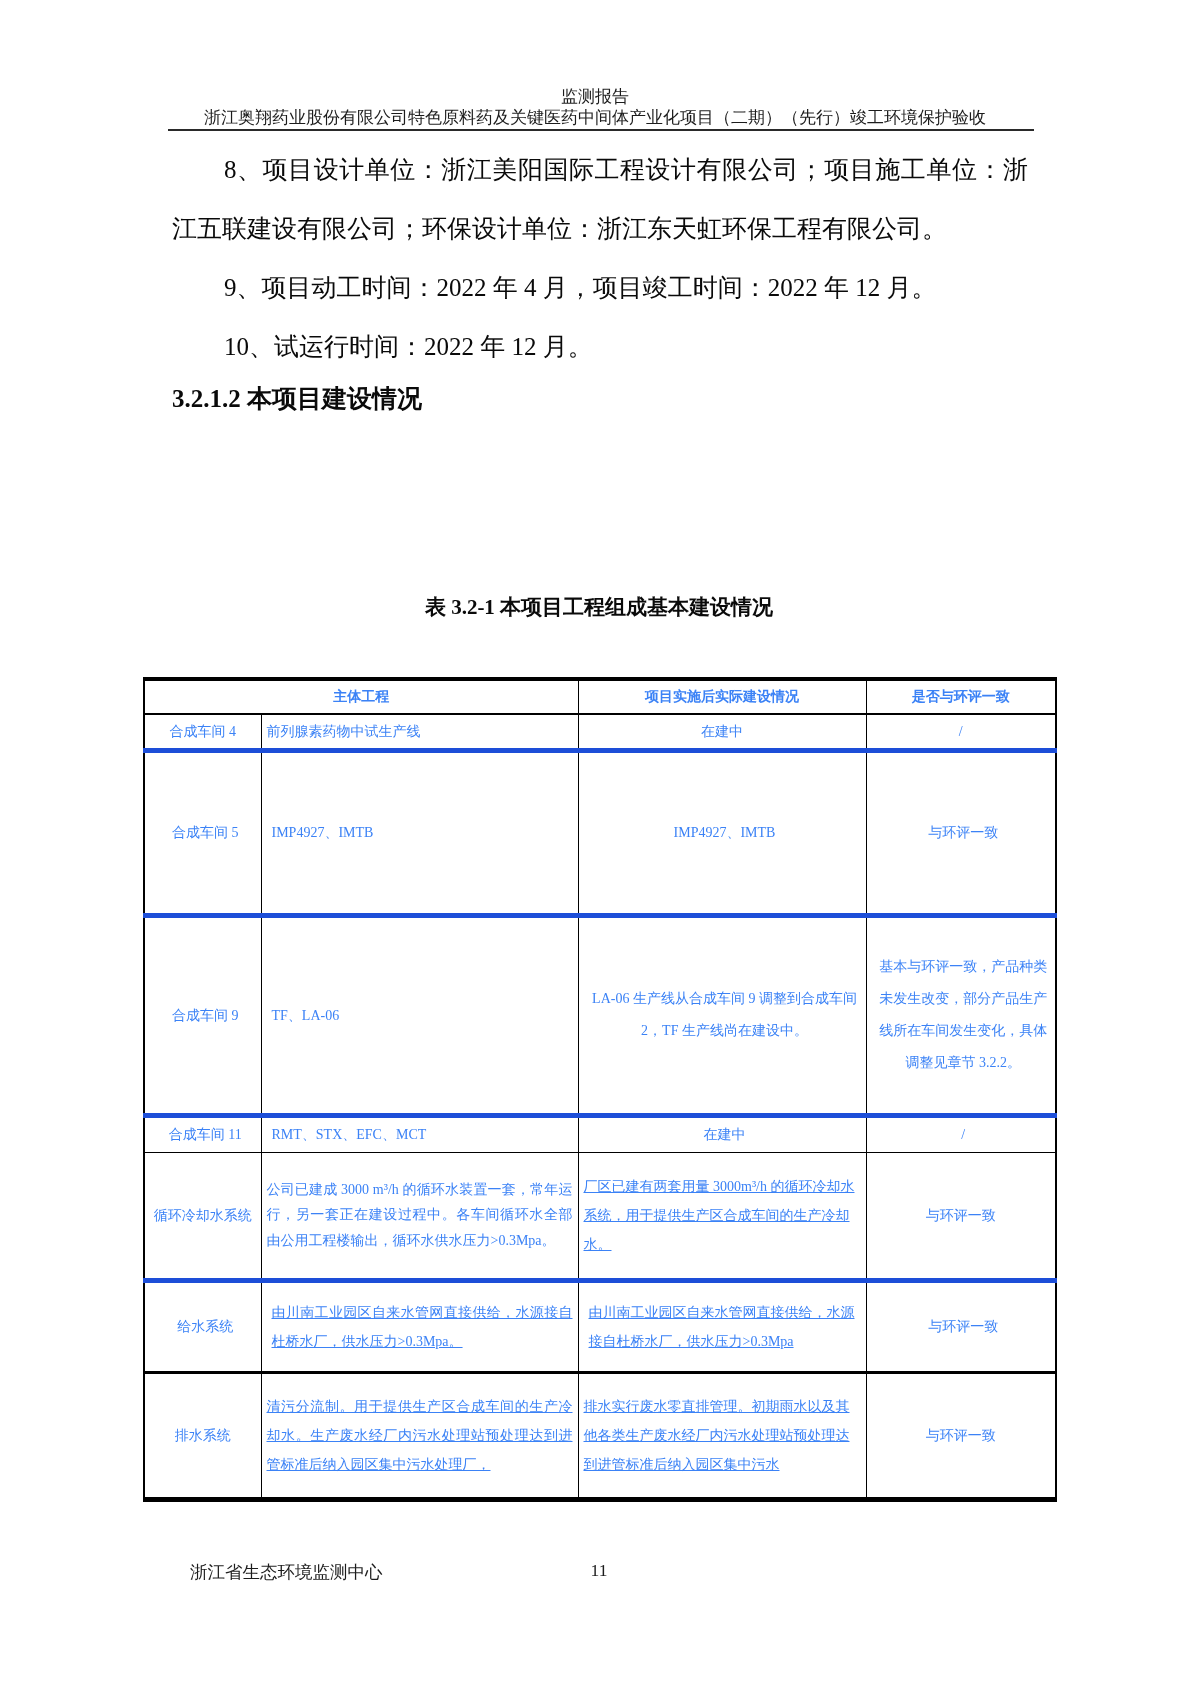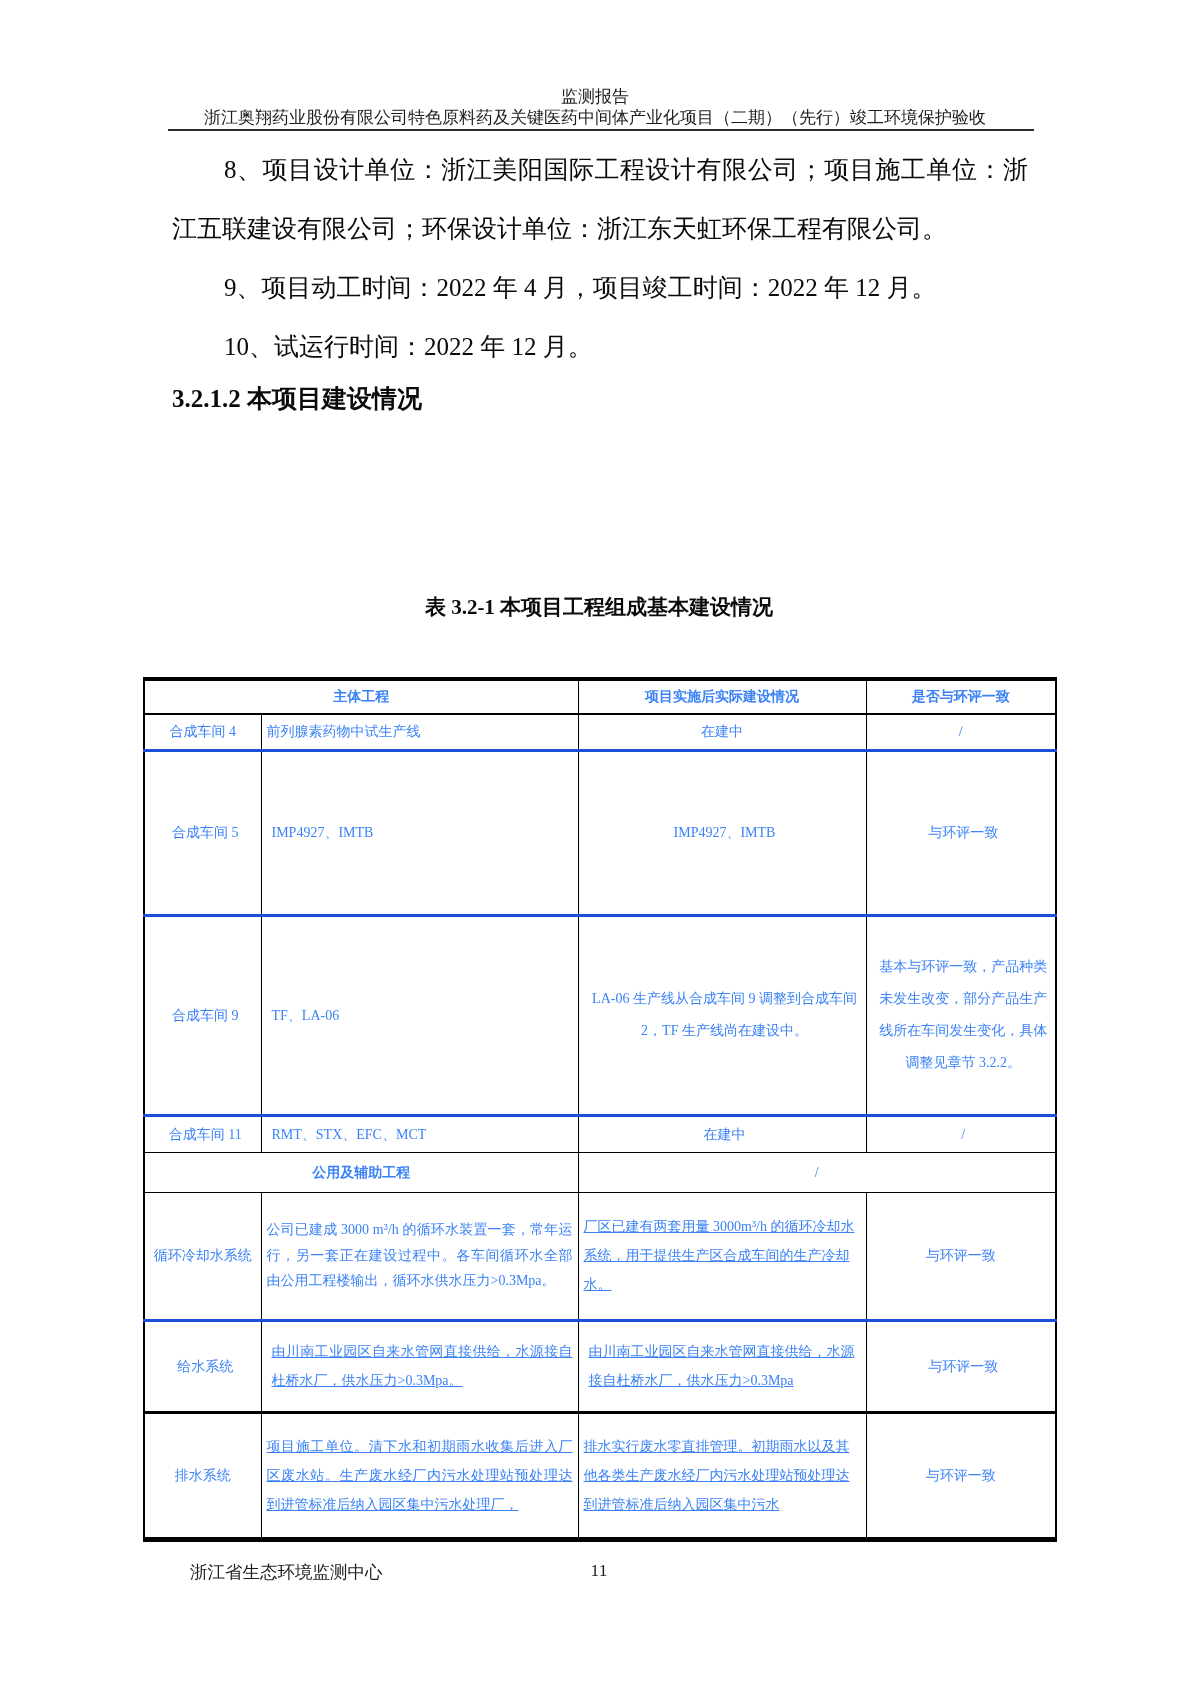--- a/index.html
+++ b/index.html
@@ -51,21 +51,21 @@
     font-weight:normal;
     word-break:break-word;
   }
   .project-table th{font-weight:bold;line-height:24px;}
   .project-table tr.hdr th{border-bottom:2px solid #000;}
   .project-table .jl{text-align:justify;text-align-last:left;margin-top:8px;}
   .project-table .left{text-align:left;}
   .project-table .tight{line-height:25.5px;}
   .project-table .loose{line-height:32px;}
   .project-table .lh29{line-height:29px;text-decoration:underline;}
-  tr.sep2 td{border-top:3px solid #1d4ed8;padding-left:10px;}
+  tr.sep2 td{border-top:5px solid #1d4ed8;padding-left:10px;}
   tr.sep3 td{border-top:3px solid #000;}
   
   .footer{position:absolute;top:1560px;left:0;width:1190px;font-size:17.5px;color:#1c1c1c;}
   .footer .org{position:absolute;left:190px;top:0;}
   .footer .pageno{position:absolute;left:143px;width:912px;top:0;text-align:center;}
 </style>
 </head>
 <body>
 
 <div class="doc-header">
@@ -114,39 +114,35 @@
       <td class="left">TF、LA-06</td>
       <td class="loose">LA-06 生产线从合成车间 9 调整到合成车间 2，TF 生产线尚在建设中。</td>
       <td class="loose">基本与环评一致，产品种类未发生改变，部分产品生产线所在车间发生变化，具体调整见章节 3.2.2。</td>
     </tr>
     <tr class="sep2" style="height:37px">
       <td>合成车间 11</td>
       <td class="left">RMT、STX、EFC、MCT</td>
       <td>在建中</td>
       <td>/</td>
     </tr>
-    <tr style="height:40px">
-      <td colspan="2" style="font-weight:bold">公用及辅助工程</td>
-      <td colspan="2">/</td>
-    </tr>
     <tr style="height:128px">
       <td>循环冷却水系统</td>
       <td class="jl tight">公司已建成 3000 m³/h 的循环水装置一套，常年运行，另一套正在建设过程中。各车间循环水全部由公用工程楼输出，循环水供水压力&gt;0.3Mpa。</td>
       <td class="left lh29">厂区已建有两套用量 3000m³/h 的循环冷却水系统，用于提供生产区合成车间的生产冷却水。</td>
       <td>与环评一致</td>
     </tr>
     <tr class="sep2" style="height:92px">
       <td>给水系统</td>
       <td class="jl lh29">由川南工业园区自来水管网直接供给，水源接自杜桥水厂，供水压力&gt;0.3Mpa。</td>
       <td class="left lh29">由川南工业园区自来水管网直接供给，水源接自杜桥水厂，供水压力&gt;0.3Mpa</td>
       <td>与环评一致</td>
     </tr>
     <tr class="sep3" style="height:127px">
       <td>排水系统</td>
-      <td class="jl lh29">项目施工单位。清下水和初期雨水收集后进入厂区废水站。生产废水经厂内污水处理站预处理达到进管标准后纳入园区集中污水处理厂，</td>
+      <td class="jl lh29">清污分流制。用于提供生产区合成车间的生产冷却水。生产废水经厂内污水处理站预处理达到进管标准后纳入园区集中污水处理厂，</td>
       <td class="left lh29">排水实行废水零直排管理。初期雨水以及其他各类生产废水经厂内污水处理站预处理达到进管标准后纳入园区集中污水</td>
       <td>与环评一致</td>
     </tr>
   </tbody>
     </table>
 </div>
 
 <div class="footer">
   <span class="org">浙江省生态环境监测中心</span>
   <span class="pageno">11</span>

